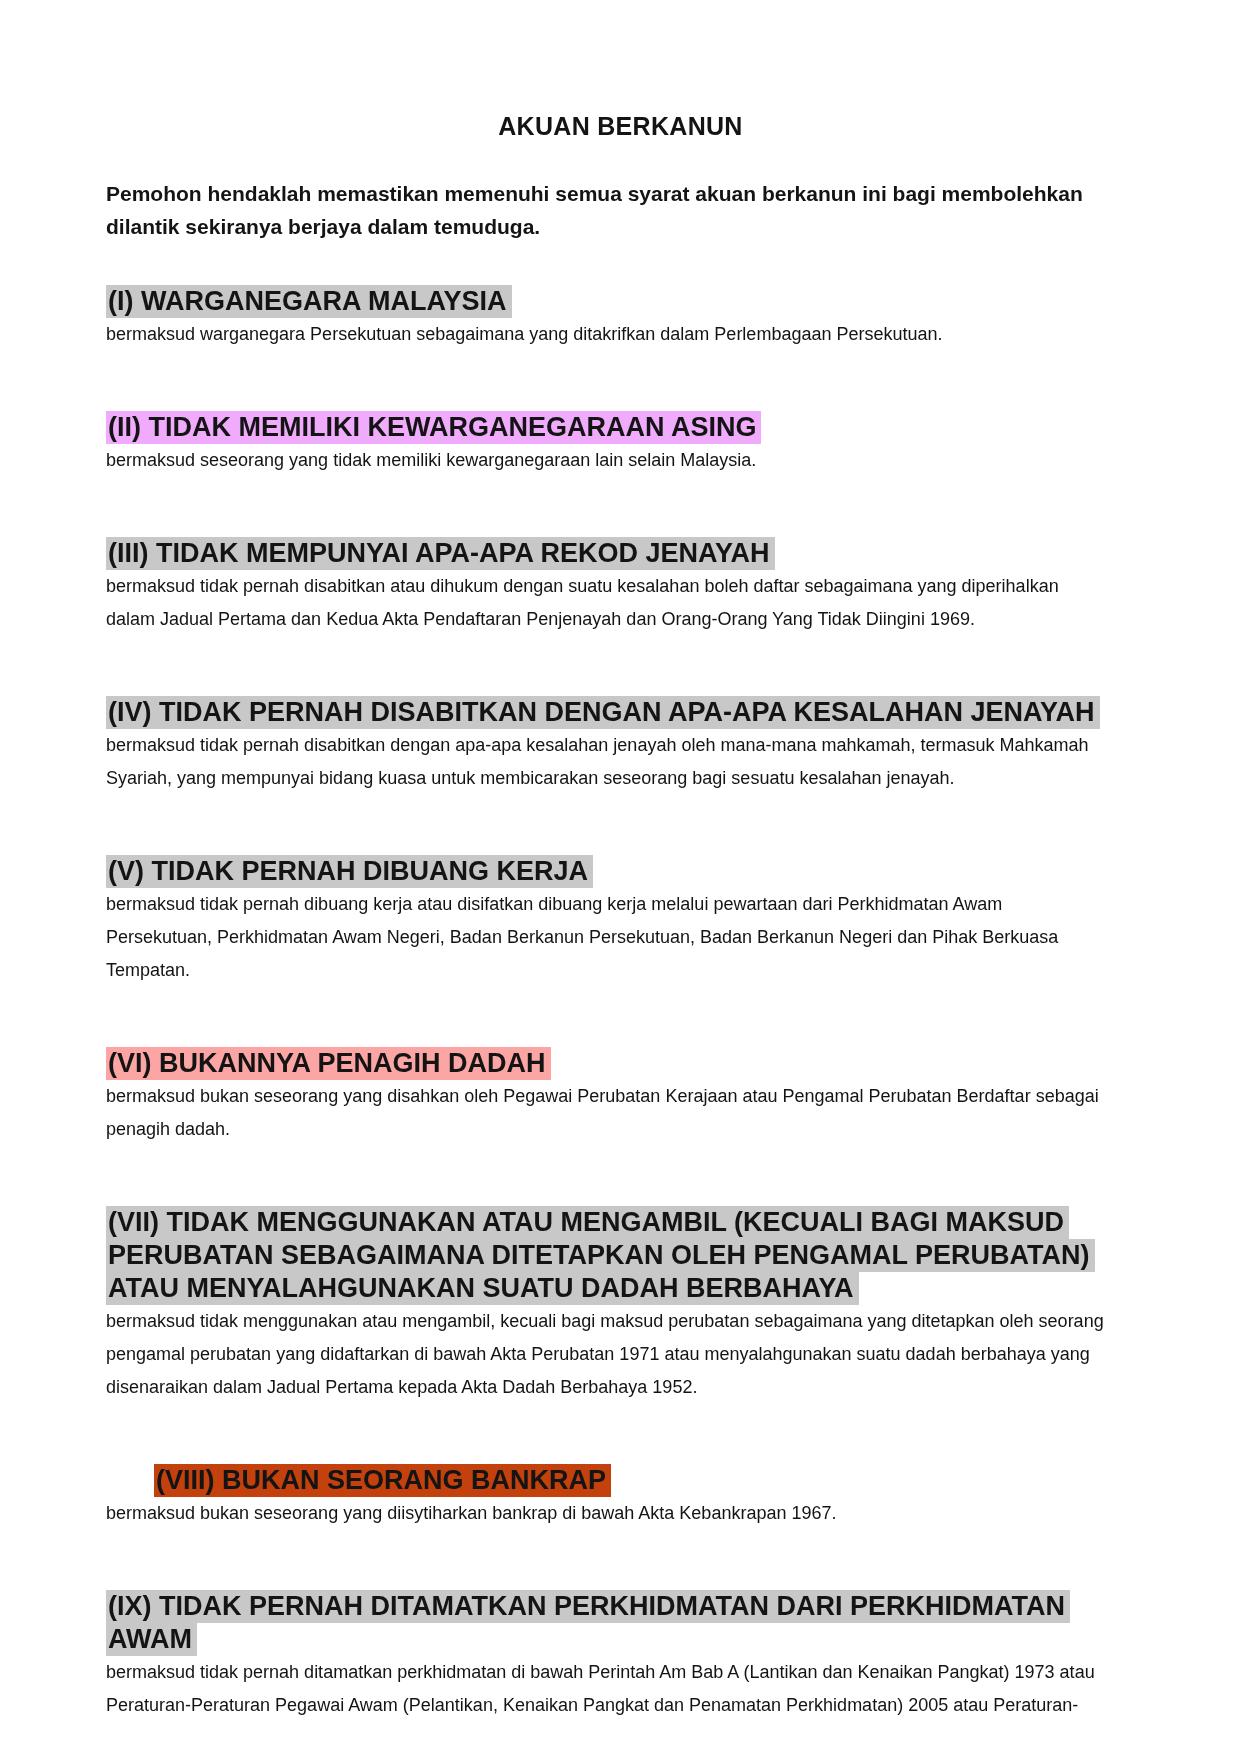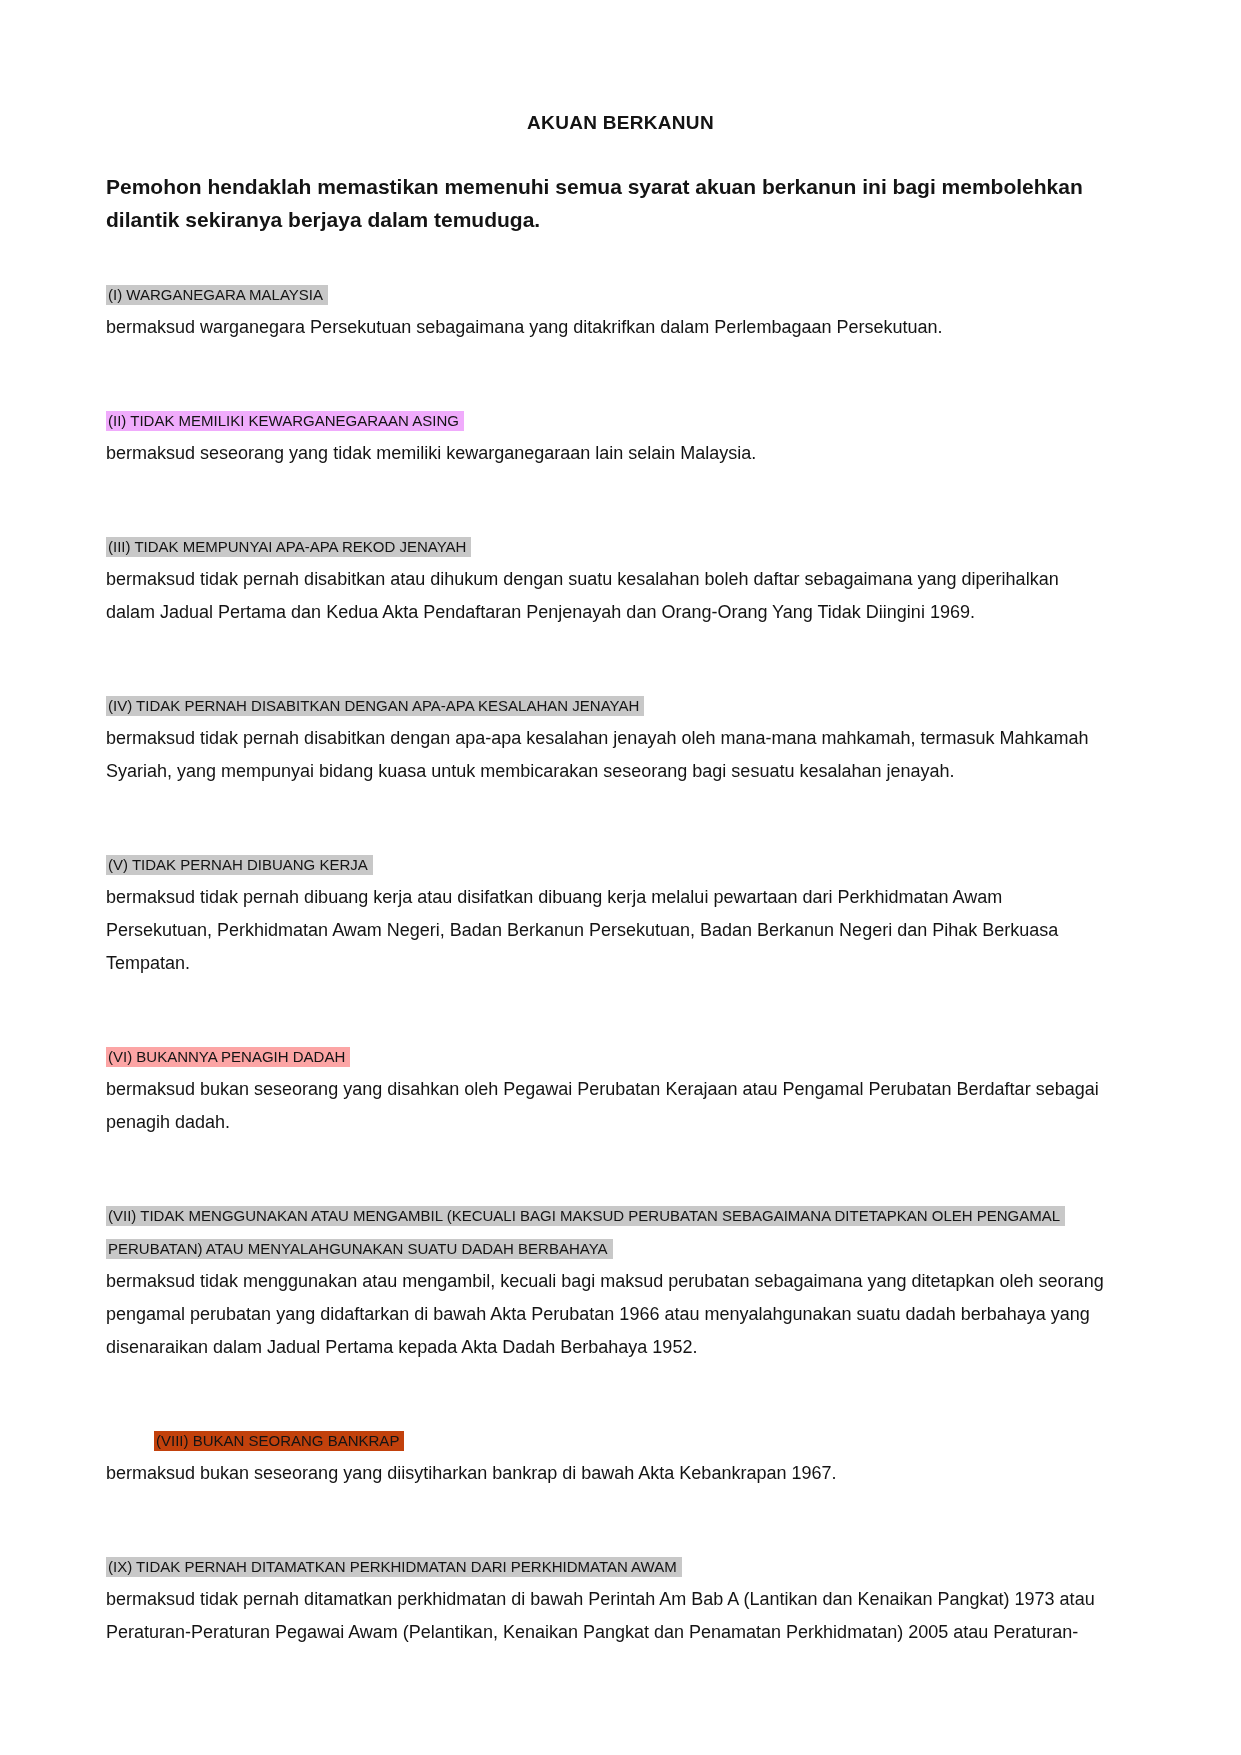--- a/index.html
+++ b/index.html
@@ -10,42 +10,42 @@
   .page {
     width: 1241px;
     min-height: 1755px;
     box-sizing: border-box;
     background: #ffffff;
     padding: 112px 106px 40px 106px;
     color: #141414;
     font-family: "Liberation Sans", sans-serif;
   }
   .doc-title {
-    font-size: 19px;
+    font-size: 25px;
     font-weight: 700;
     text-align: center;
     margin: 0 0 36px 0;
     letter-spacing: 0.3px;
   }
   .intro {
     font-size: 21px;
     font-weight: 700;
     line-height: 33px;
     max-width: 1000px;
     margin: 0 0 42px 0;
   }
   .sections { display: block; }
   .section {
     max-width: 1005px;
     margin: 0 0 60px 0;
   }
   .section:last-child { margin-bottom: 0; }
   .section-heading {
-    font-size: 15px;
-    font-weight: 400;
+    font-size: 27px;
+    font-weight: 700;
     line-height: 33px;
     margin: 0;
   }
   .hl {
     background: #c8c8c8;
     padding: 1px 5px 2px 2px;
     box-decoration-break: clone;
     -webkit-box-decoration-break: clone;
   }
   .para {
@@ -83,21 +83,21 @@
       <section class="section">
         <h2 class="section-heading"><span class="hl" style="background: rgb(200, 200, 200);">(V) TIDAK PERNAH DIBUANG KERJA</span></h2>
         <p class="para">bermaksud tidak pernah dibuang kerja atau disifatkan dibuang kerja melalui pewartaan dari Perkhidmatan Awam Persekutuan, Perkhidmatan Awam Negeri, Badan Berkanun Persekutuan, Badan Berkanun Negeri dan Pihak Berkuasa Tempatan.</p>
       </section>
       <section class="section">
         <h2 class="section-heading"><span class="hl" style="background: #fca5a5;">(VI) BUKANNYA PENAGIH DADAH</span></h2>
         <p class="para">bermaksud bukan seseorang yang disahkan oleh Pegawai Perubatan Kerajaan atau Pengamal Perubatan Berdaftar sebagai penagih dadah.</p>
       </section>
       <section class="section">
         <h2 class="section-heading"><span class="hl" style="background: rgb(200, 200, 200);">(VII) TIDAK MENGGUNAKAN ATAU MENGAMBIL (KECUALI BAGI MAKSUD PERUBATAN SEBAGAIMANA DITETAPKAN OLEH PENGAMAL PERUBATAN) ATAU MENYALAHGUNAKAN SUATU DADAH BERBAHAYA</span></h2>
-        <p class="para">bermaksud tidak menggunakan atau mengambil, kecuali bagi maksud perubatan sebagaimana yang ditetapkan oleh seorang pengamal perubatan yang didaftarkan di bawah Akta Perubatan 1966 atau menyalahgunakan suatu dadah berbahaya yang disenaraikan dalam Jadual Pertama kepada Akta Dadah Berbahaya 1952.</p>
+        <p class="para">bermaksud tidak menggunakan atau mengambil, kecuali bagi maksud perubatan sebagaimana yang ditetapkan oleh seorang pengamal perubatan yang didaftarkan di bawah Akta Perubatan 1971 atau menyalahgunakan suatu dadah berbahaya yang disenaraikan dalam Jadual Pertama kepada Akta Dadah Berbahaya 1952.</p>
       </section>
       <section class="section">
         <h2 class="section-heading"><span class="hl" style="background: #c2410c; margin-left: 48px;">(VIII) BUKAN SEORANG BANKRAP</span></h2>
         <p class="para">bermaksud bukan seseorang yang diisytiharkan bankrap di bawah Akta Kebankrapan 1967.</p>
       </section>
       <section class="section">
         <h2 class="section-heading"><span class="hl" style="background: rgb(200, 200, 200);">(IX) TIDAK PERNAH DITAMATKAN PERKHIDMATAN DARI PERKHIDMATAN AWAM</span></h2>
         <p class="para">bermaksud tidak pernah ditamatkan perkhidmatan di bawah Perintah Am Bab A (Lantikan dan Kenaikan Pangkat) 1973 atau Peraturan-Peraturan Pegawai Awam (Pelantikan, Kenaikan Pangkat dan Penamatan Perkhidmatan) 2005 atau Peraturan-</p>
       </section>
     </div>

